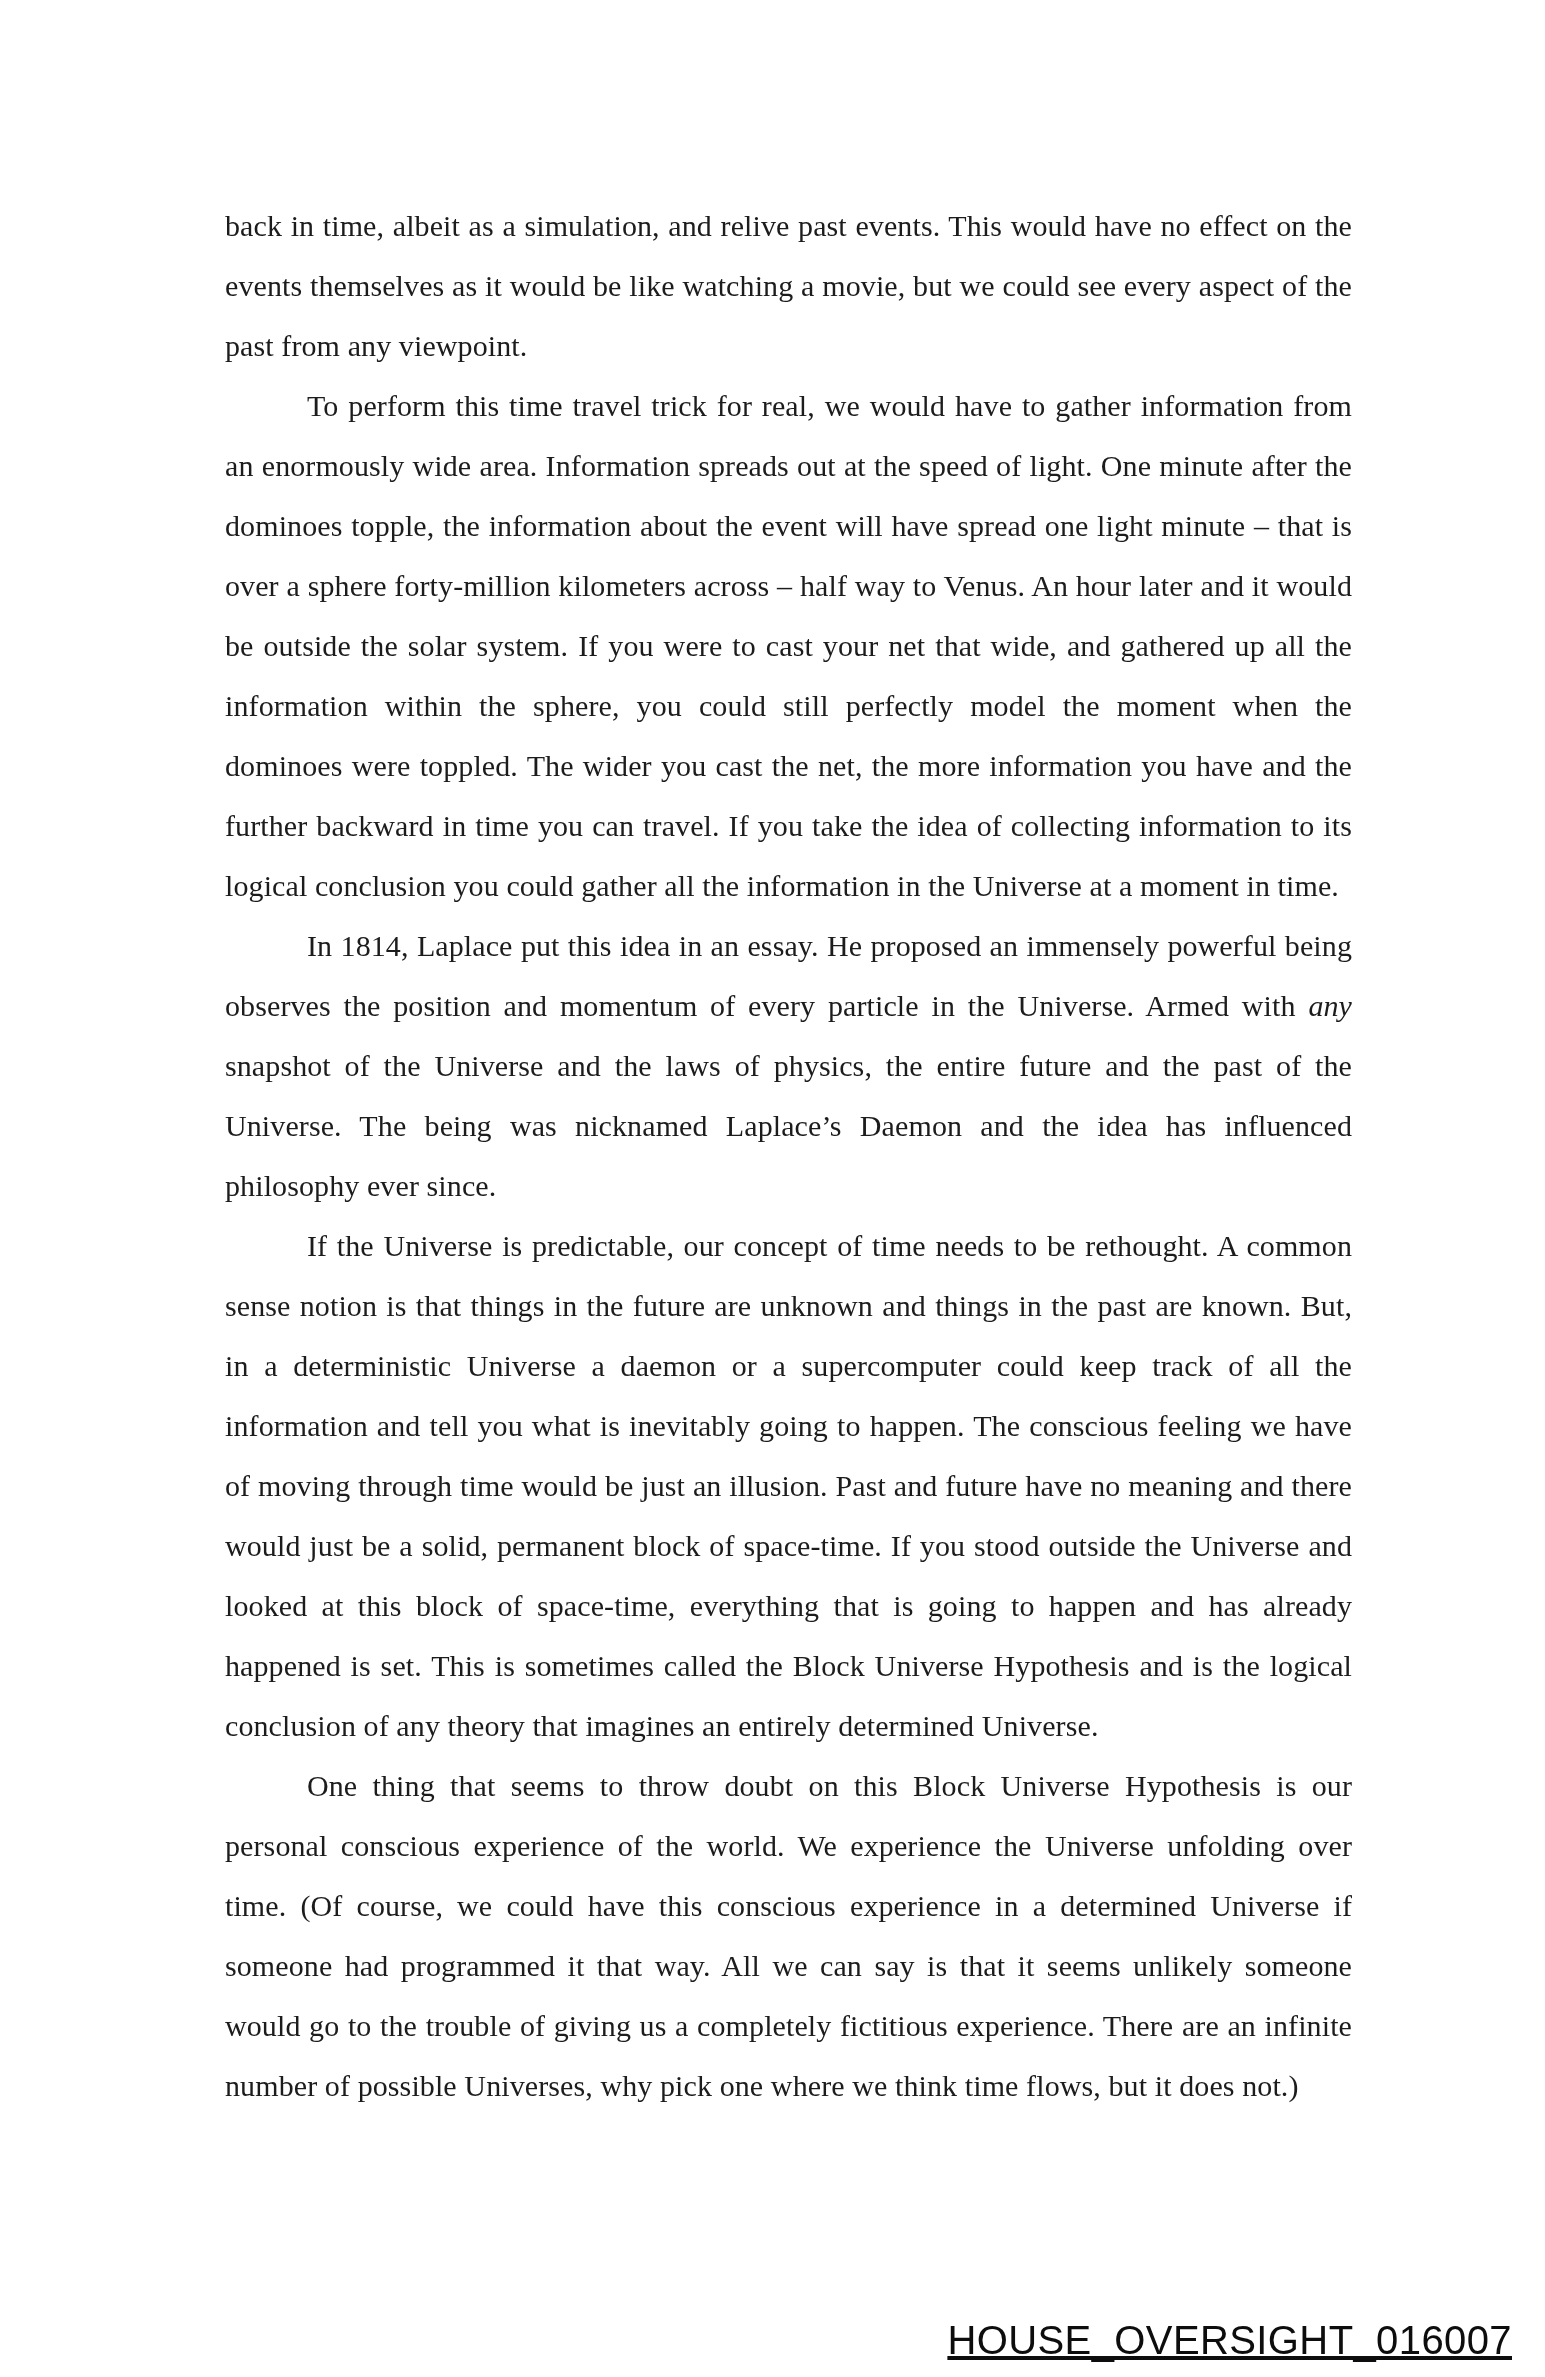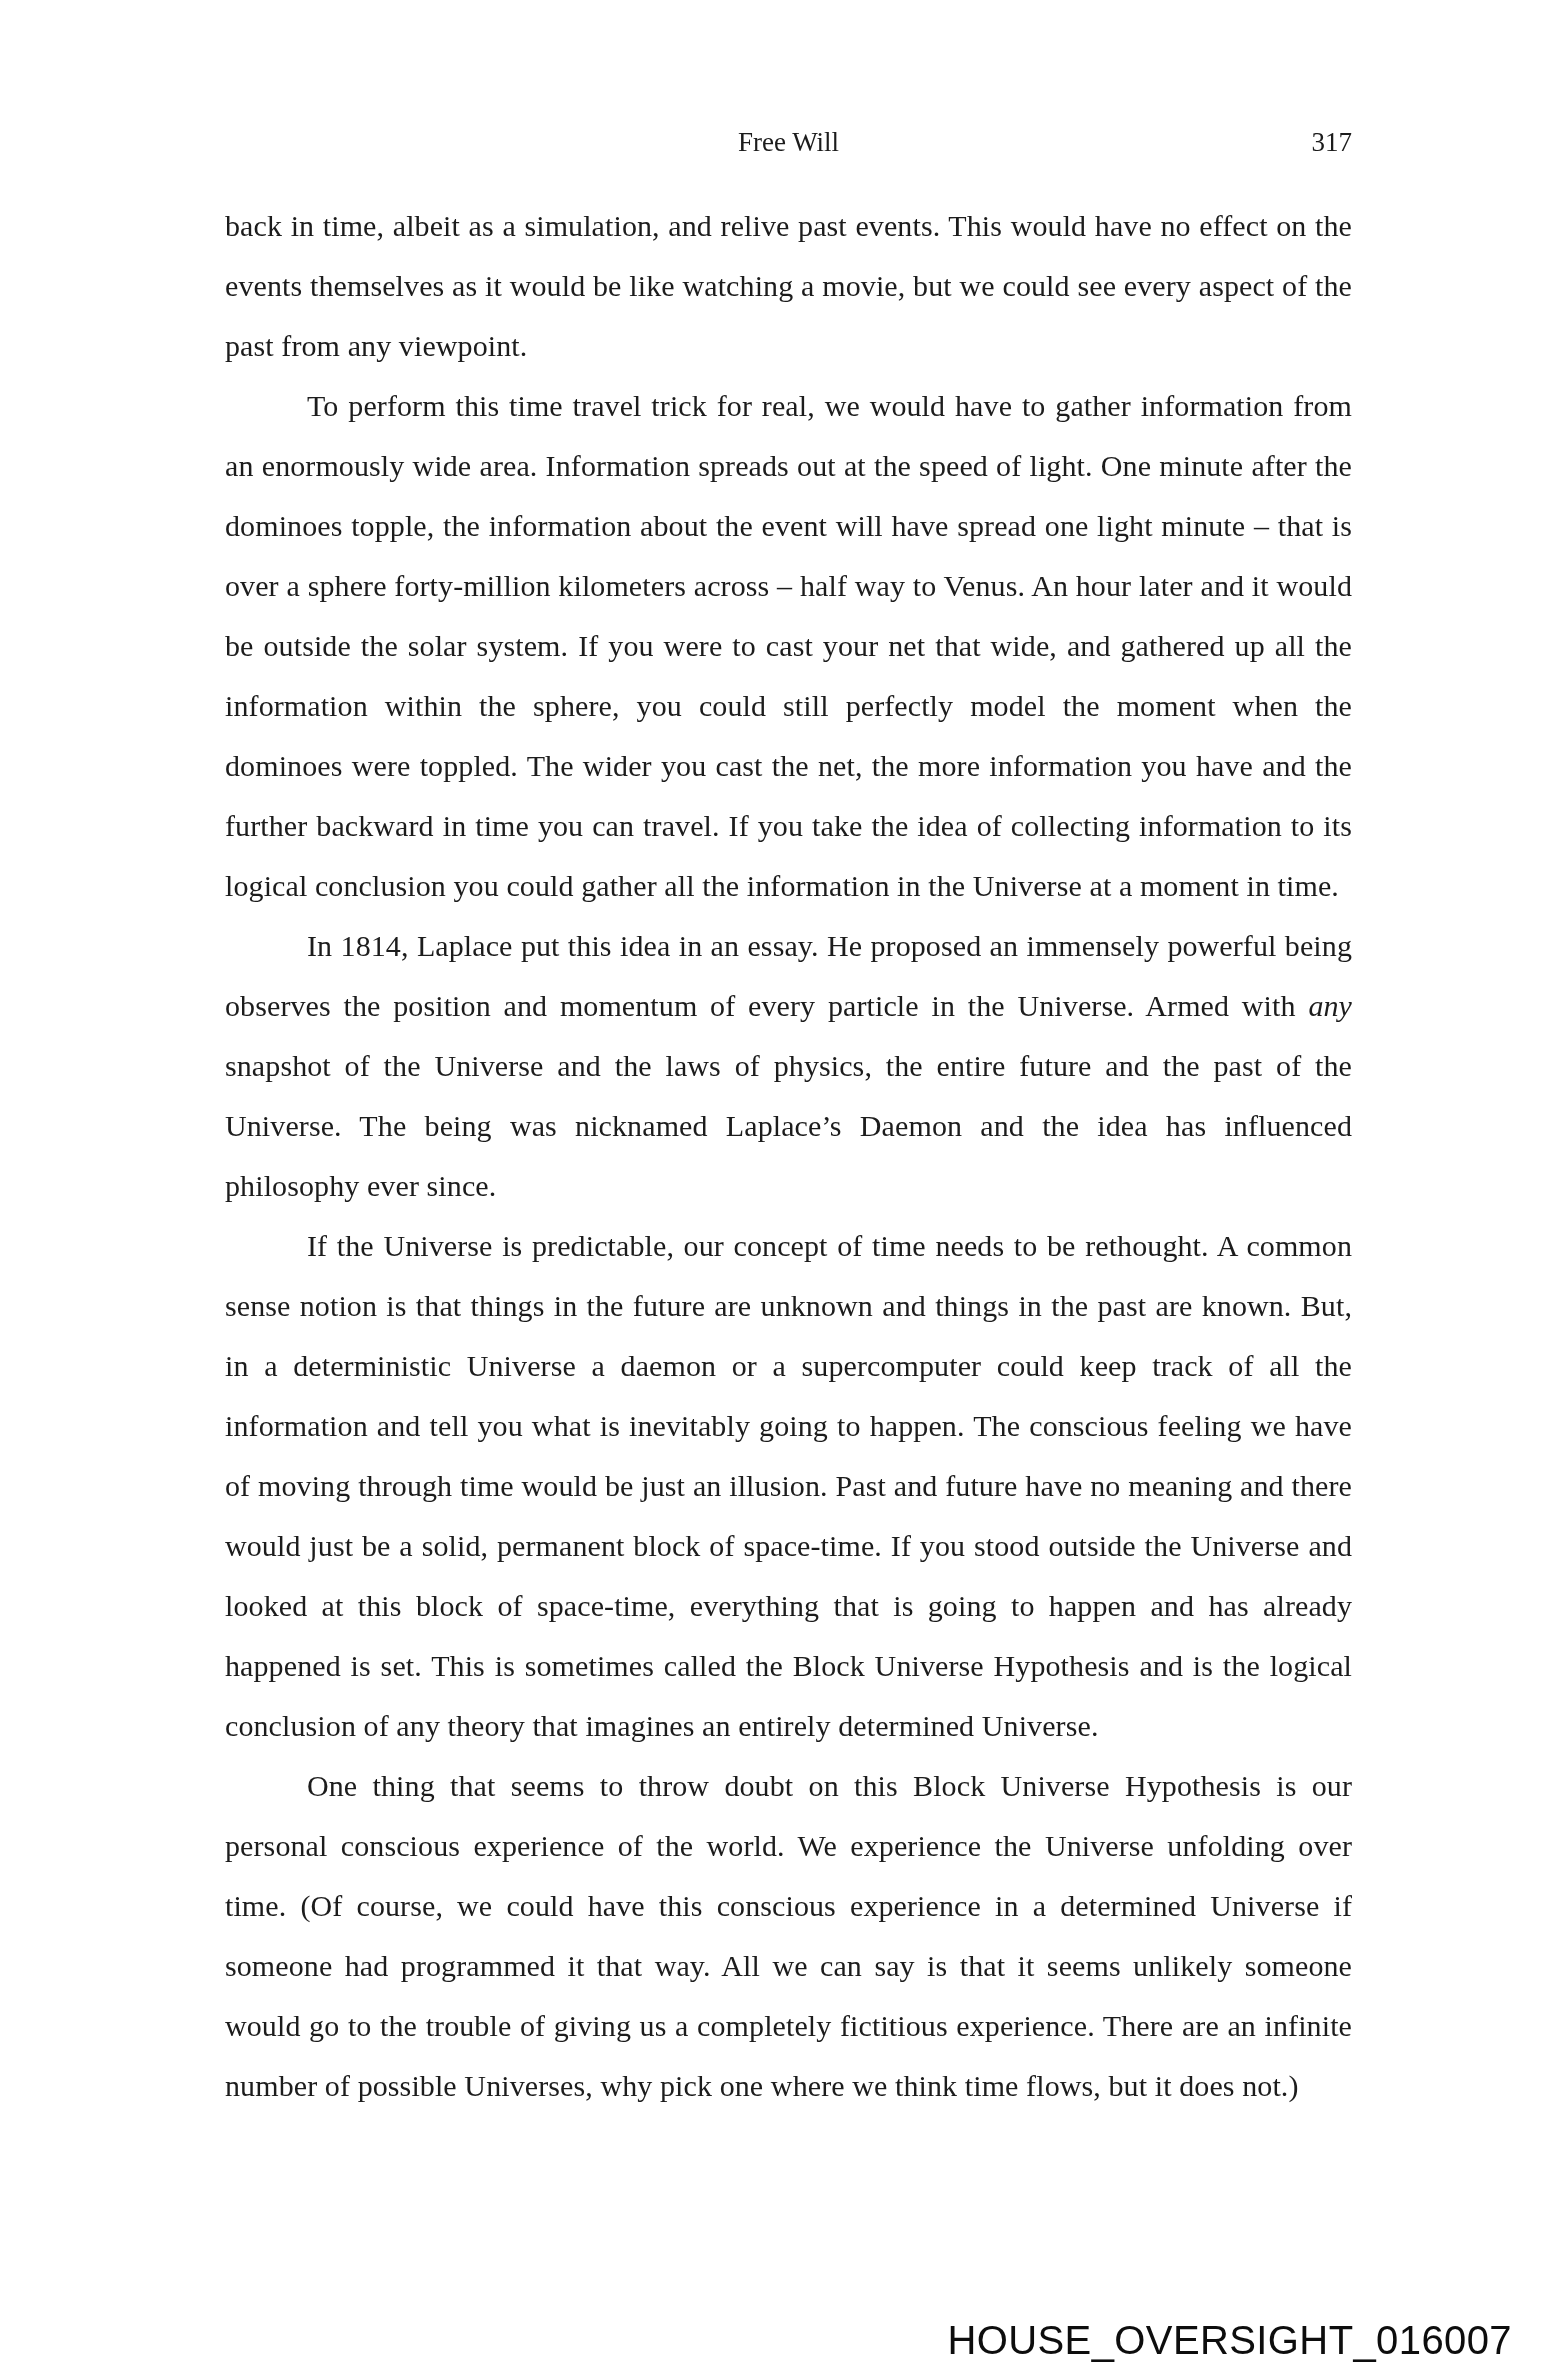--- a/index.html
+++ b/index.html
@@ -55,31 +55,28 @@
   .para em {
   }
   .bates-stamp {
     position: absolute;
     right: 33px;
     bottom: 13.7px;
     font-family: "Liberation Sans", sans-serif;
     font-size: 40px;
     color: #0d0d0d;
     letter-spacing: 0.4px;
+    text-decoration: underline;
   }
 </style>
 </head>
 <body>
 
 <div class="page">
 
-  <div class="running-head">
-    <span class="head-title">Free Will</span>
-    <span class="page-number">317</span>
-  </div>
 
   <div class="text-column">
 
     <p class="para no-indent"><span>back in time, albeit as a simulation, and relive past events. This would have no effect on the events themselves as it would be like watching a movie, but we could see every aspect of the past from any viewpoint.</span></p>
 
     <p class="para"><span>To perform this time travel trick for real, we would have to gather information from an enormously wide area. Information spreads out at the speed of light. One minute after the dominoes topple, the information about the event will have spread one light minute – that is over a sphere forty-million kilometers across – half way to Venus. An hour later and it would be outside the solar system. If you were to cast your net that wide, and gathered up all the information within the sphere, you could still perfectly model the moment when the dominoes were toppled. The wider you cast the net, the more information you have and the further backward in time you can travel. If you take the idea of collecting information to its logical conclusion you could gather all the information in the Universe at a moment in time.</span></p>
 
     <p class="para"><span>In 1814, Laplace put this idea in an essay. He proposed an immensely powerful being observes the position and momentum of every particle in the Universe. Armed with </span><em>any</em><span> snapshot of the Universe and the laws of physics, the entire future and the past of the Universe. The being was nicknamed Laplace’s Daemon and the idea has influenced philosophy ever since.</span></p>
 
     <p class="para"><span>If the Universe is predictable, our concept of time needs to be rethought. A common sense notion is that things in the future are unknown and things in the past are known. But, in a deterministic Universe a daemon or a supercomputer could keep track of all the information and tell you what is inevitably going to happen. The conscious feeling we have of moving through time would be just an illusion. Past and future have no meaning and there would just be a solid, permanent block of space-time. If you stood outside the Universe and looked at this block of space-time, everything that is going to happen and has already happened is set. This is sometimes called the Block Universe Hypothesis and is the logical conclusion of any theory that imagines an entirely determined Universe.</span></p>

